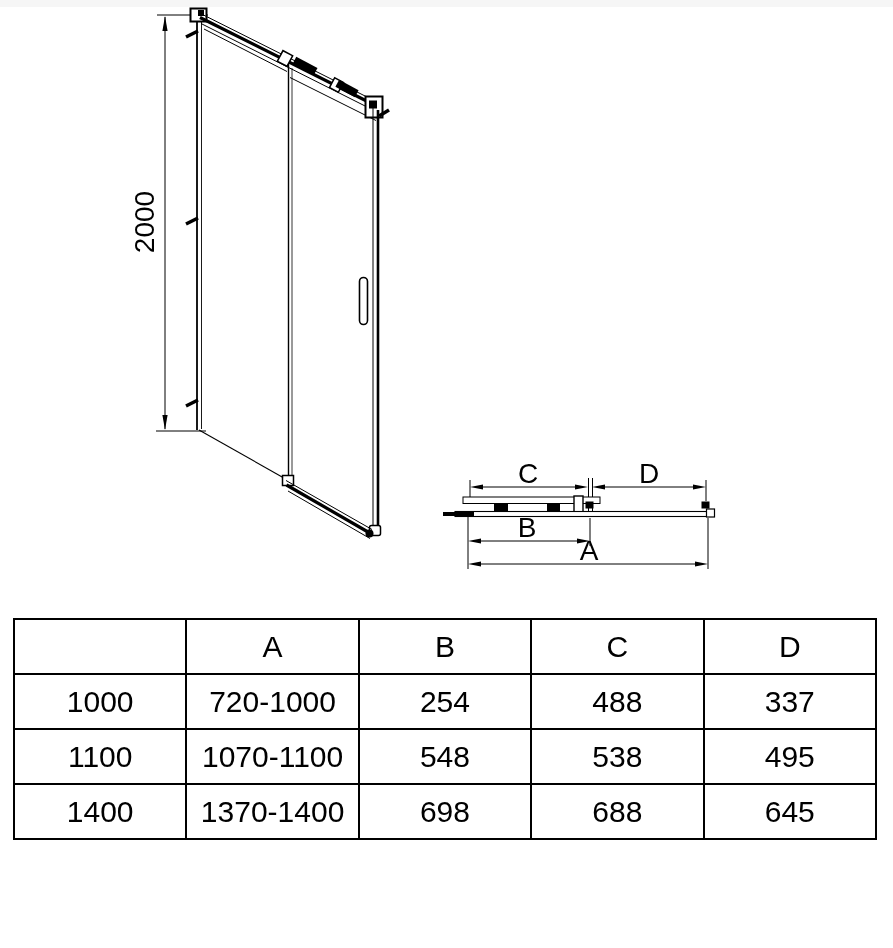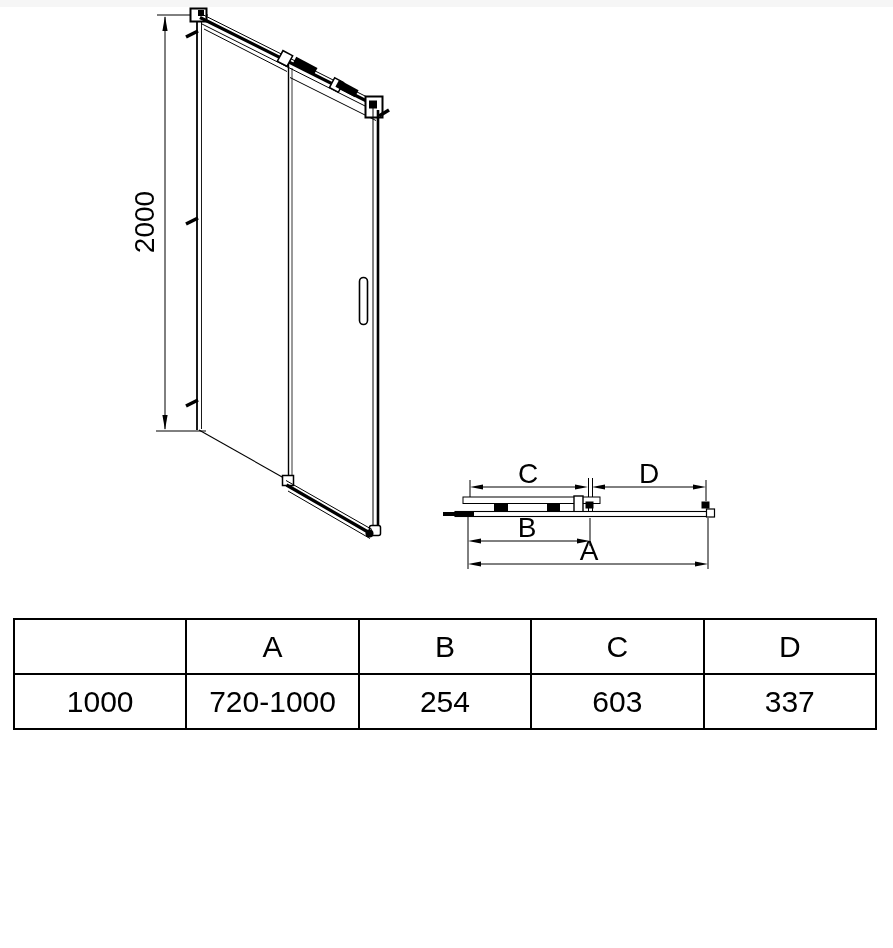--- a/index.html
+++ b/index.html
@@ -149,18 +149,32 @@
         <th></th>
         <th>A</th>
         <th>B</th>
         <th>C</th>
         <th>D</th>
       </tr>
       <tr>
         <td>1000</td>
         <td>720-1000</td>
         <td>254</td>
-        <td>603</td>
+        <td>488</td>
         <td>337</td>
+      </tr>
+      <tr>
+        <td>1100</td>
+        <td>1070-1100</td>
+        <td>548</td>
+        <td>538</td>
+        <td>495</td>
+      </tr>
+      <tr>
+        <td>1400</td>
+        <td>1370-1400</td>
+        <td>698</td>
+        <td>688</td>
+        <td>645</td>
       </tr>
     </tbody>
   </table>
 </div>
 
 </body></html>

